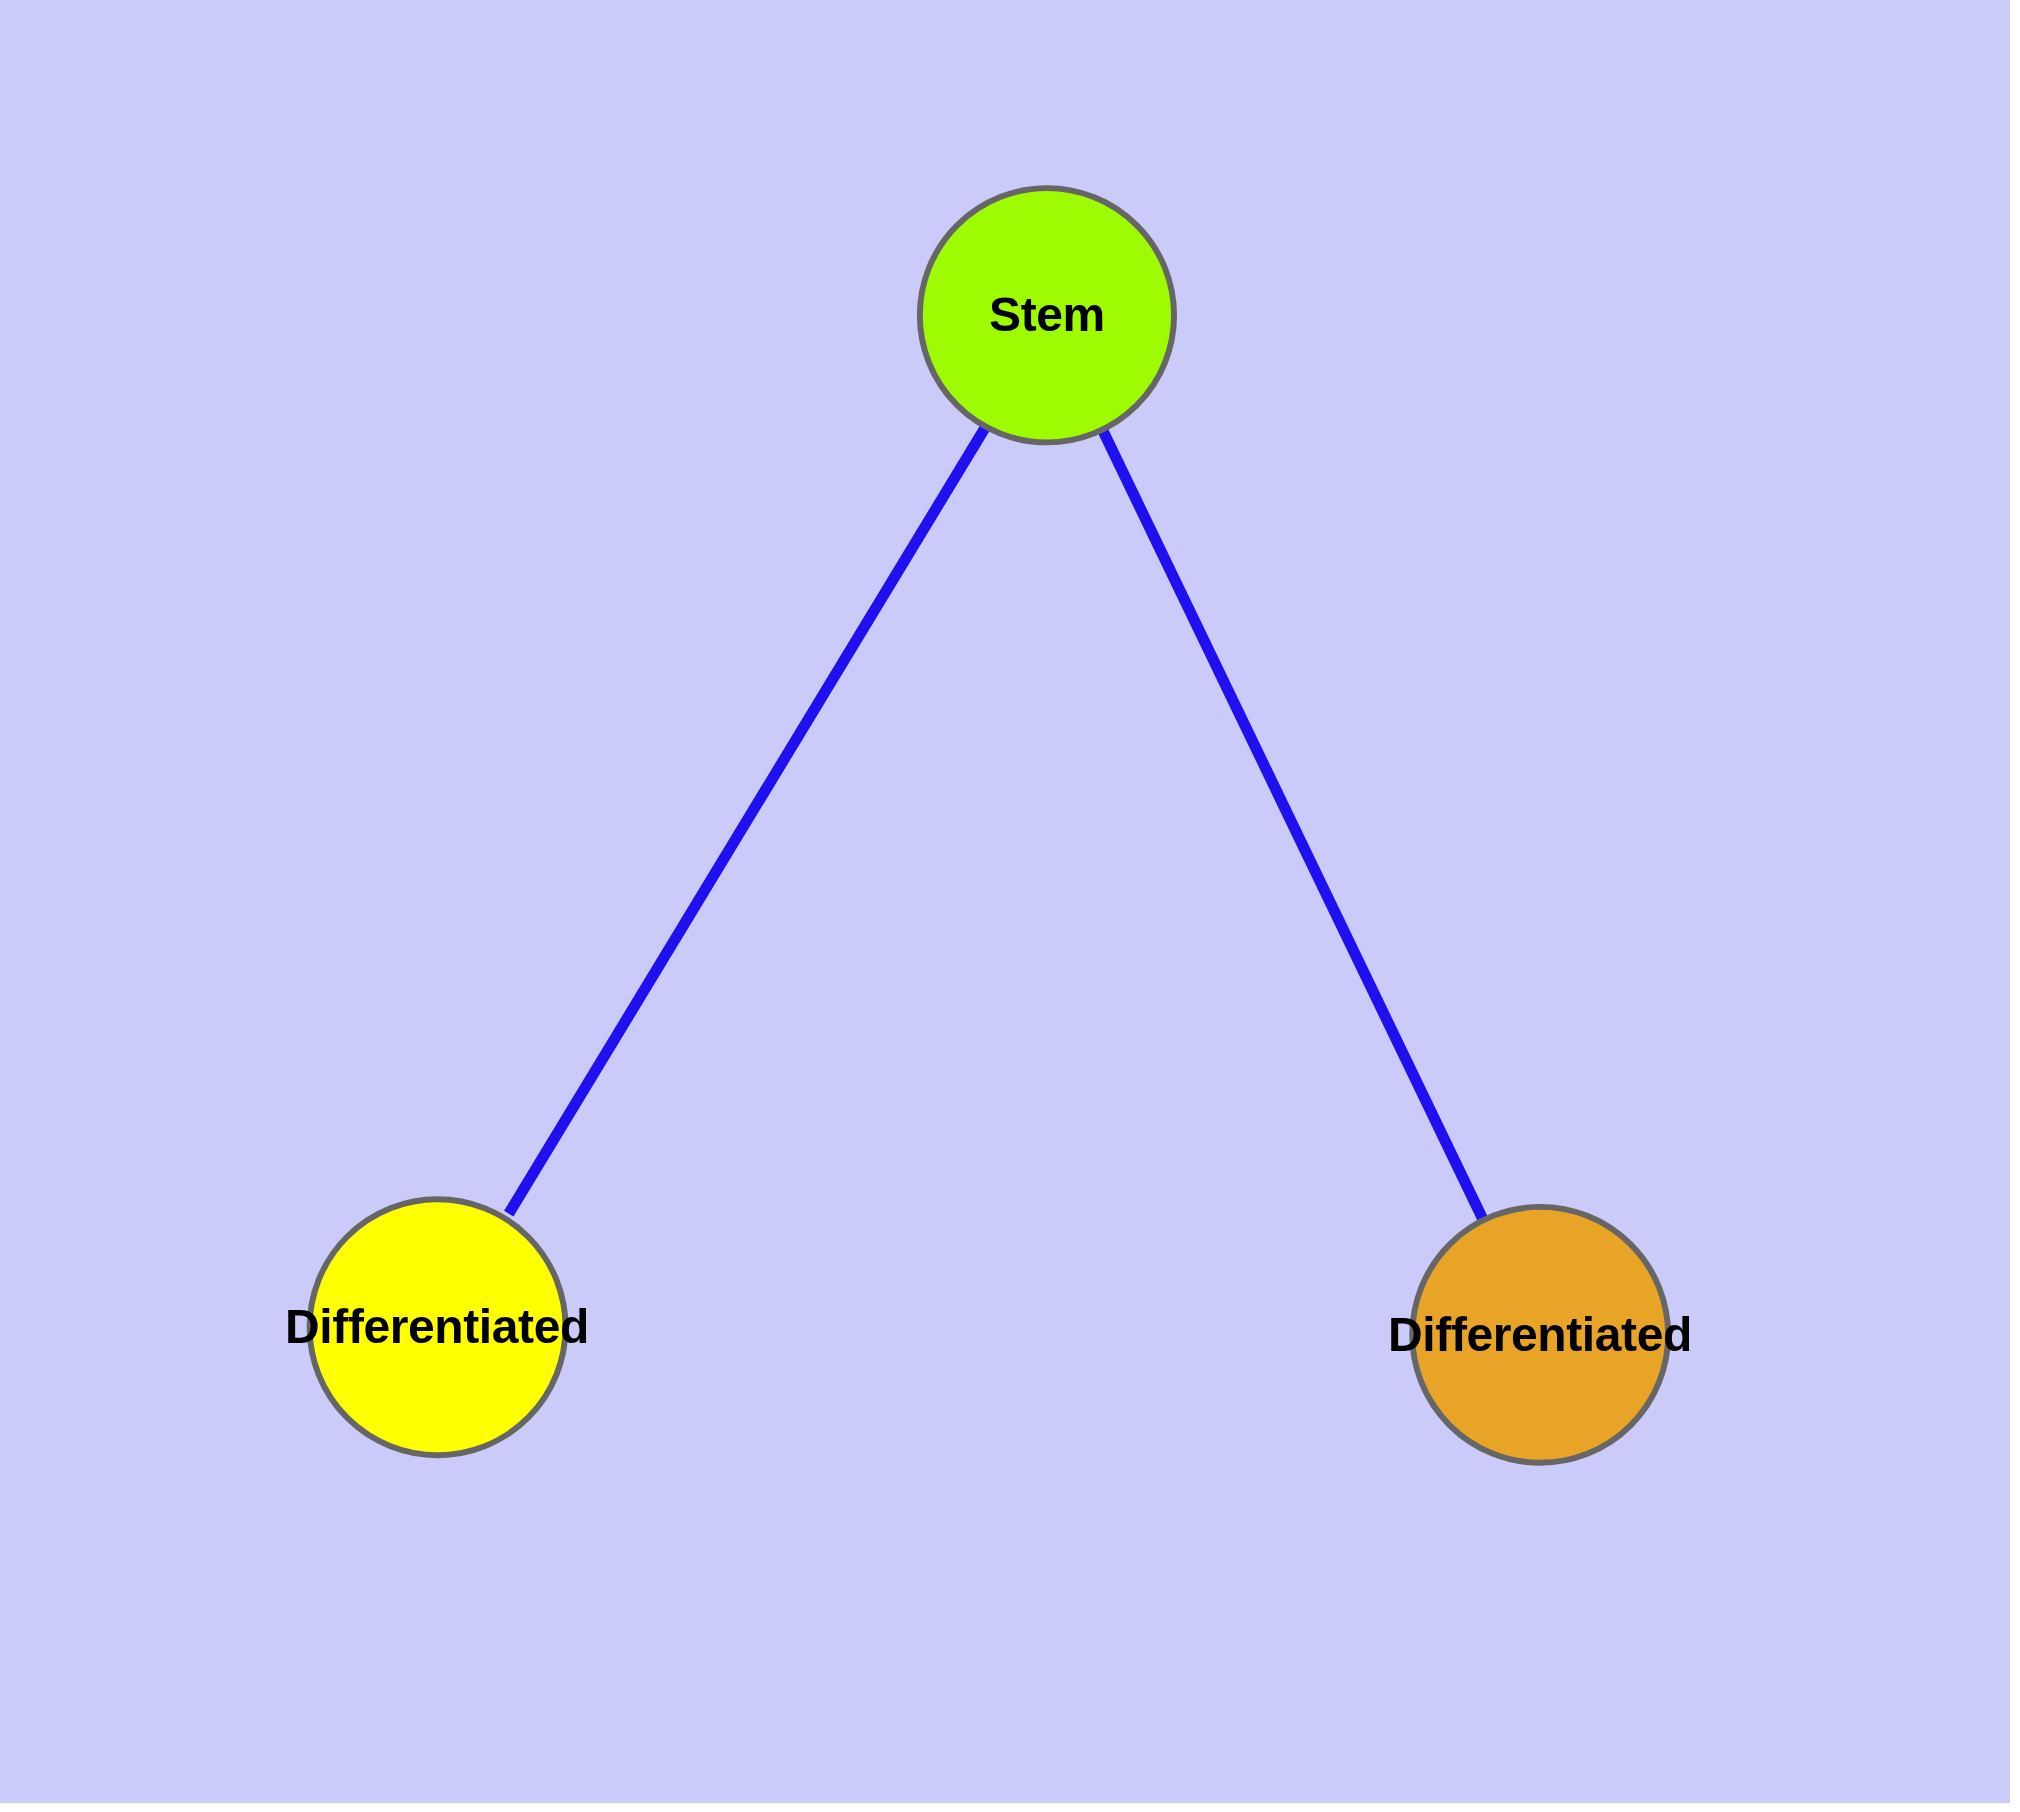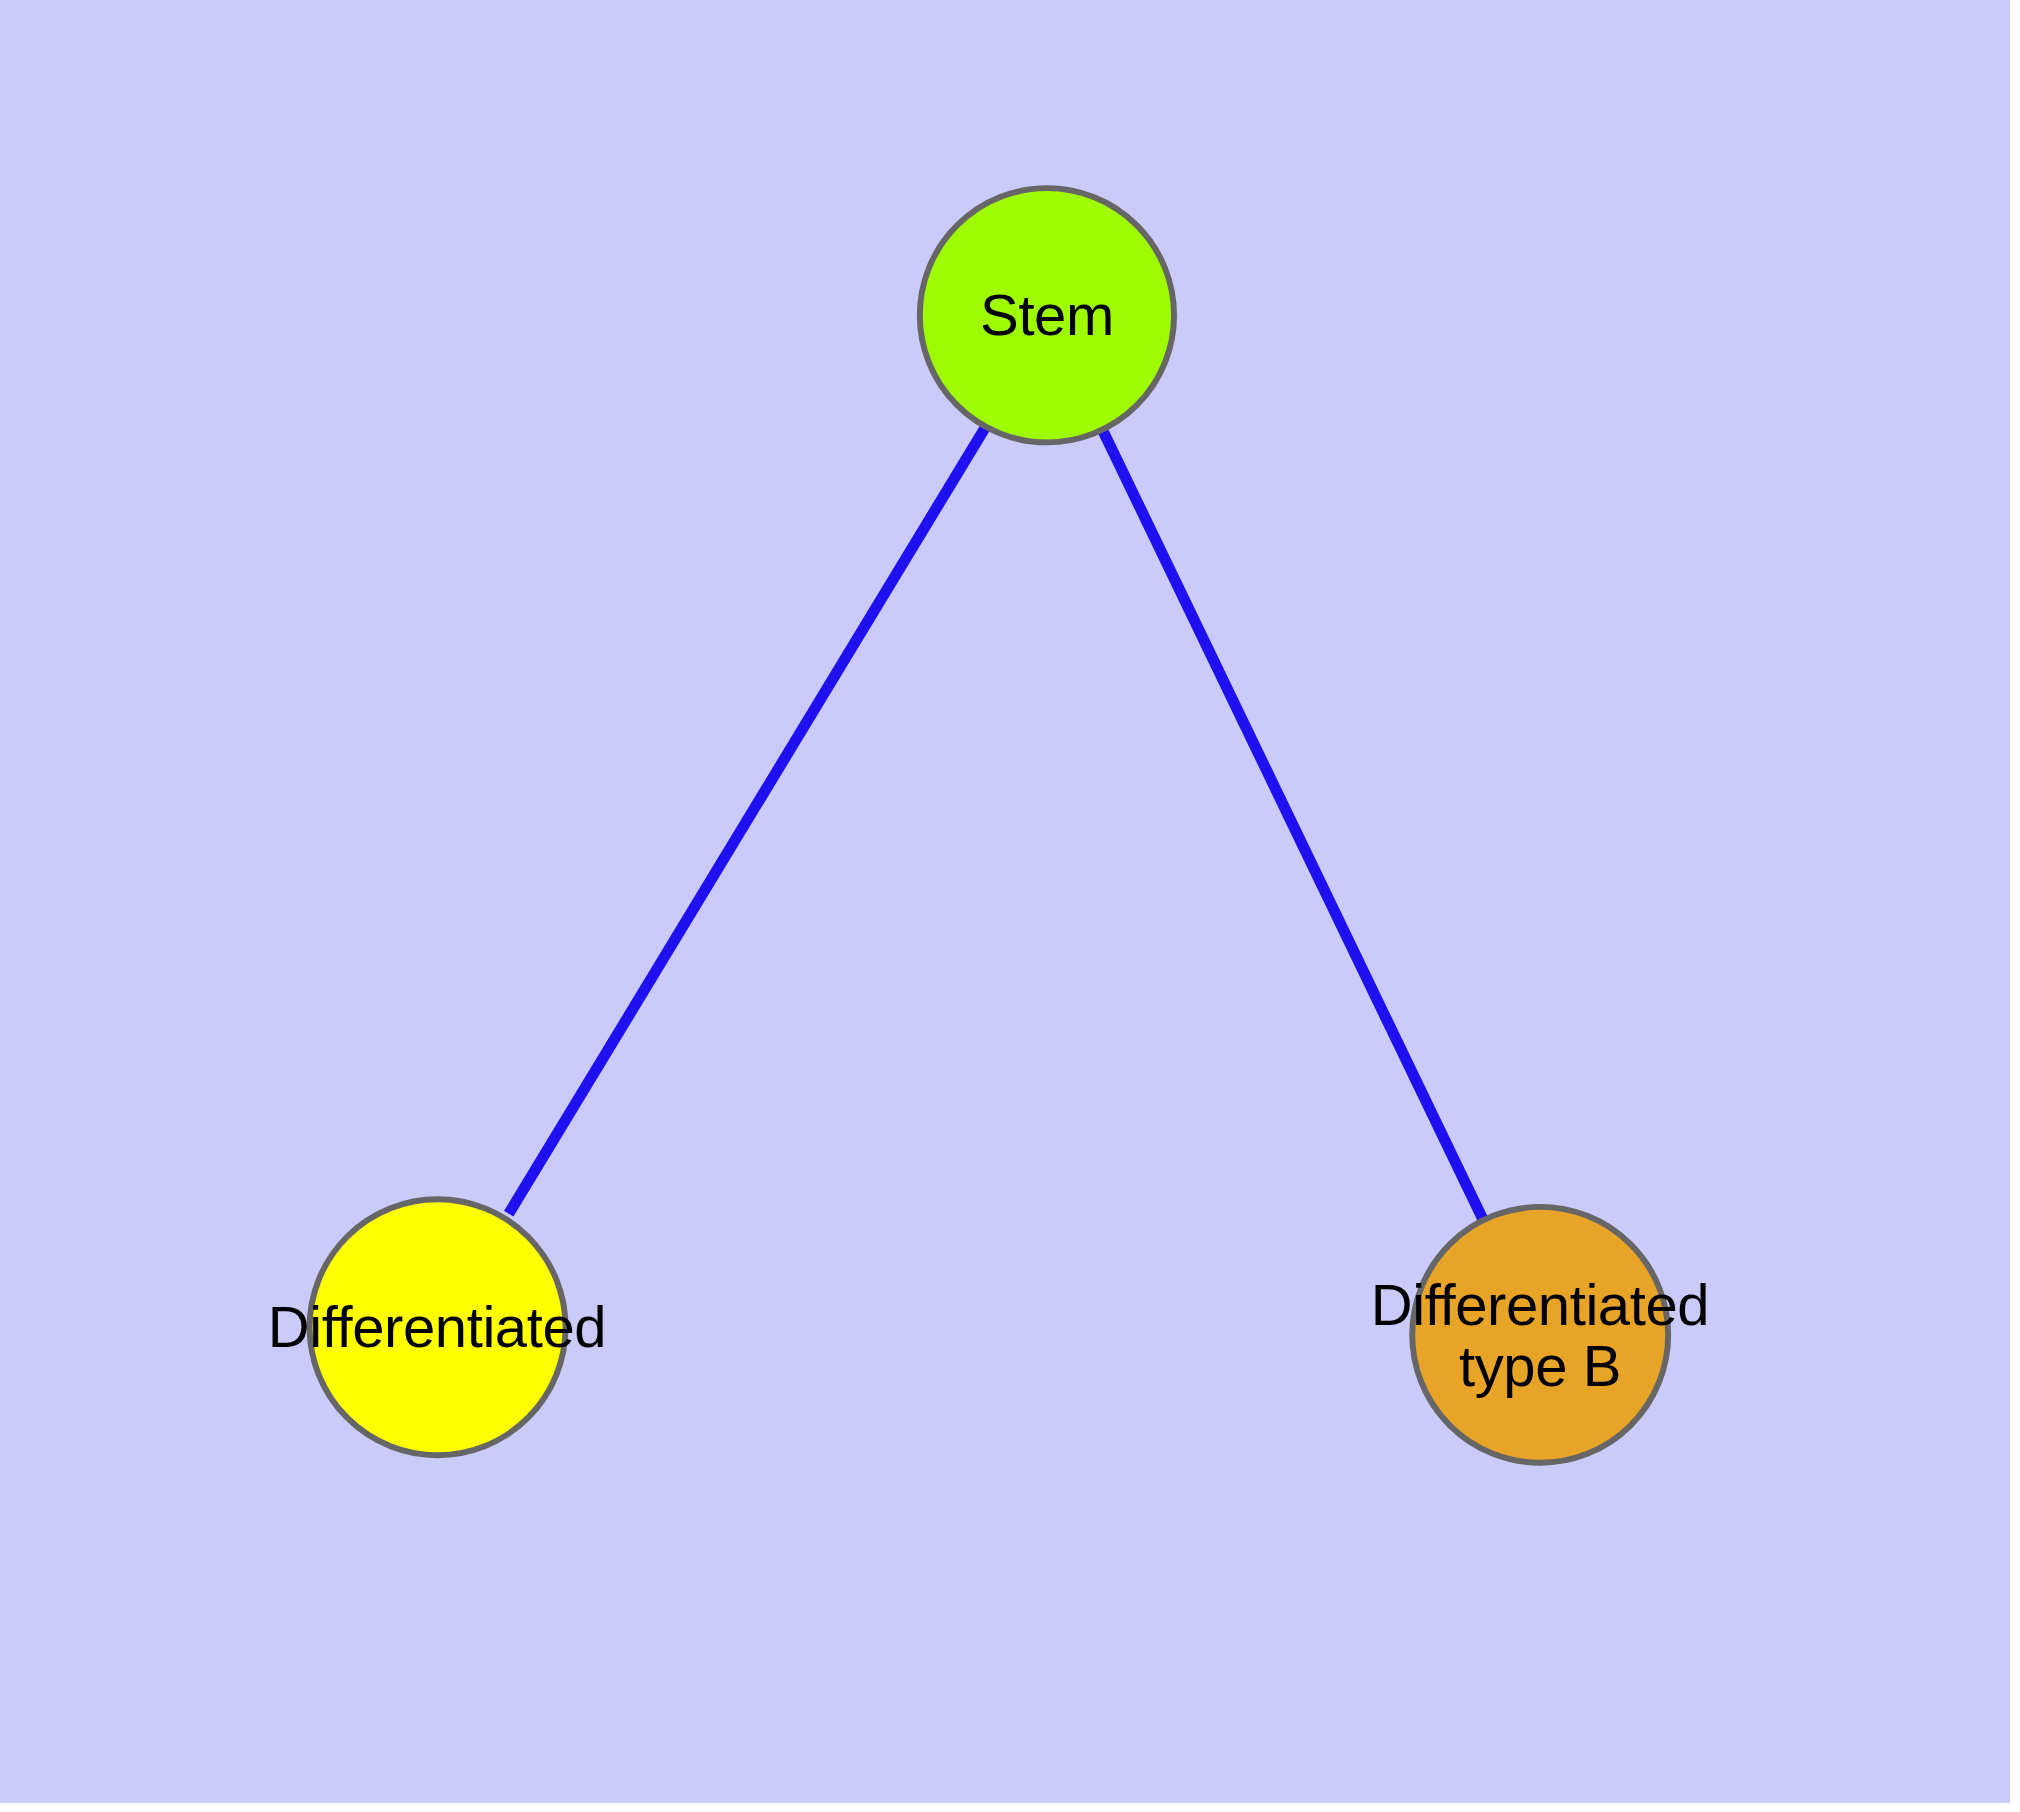--- a/index.html
+++ b/index.html
@@ -36,24 +36,24 @@
     stroke-width: 13;
     stroke-linecap: butt;
   }
   .node-circle {
     stroke: #666666;
     stroke-width: 7;
   }
   .node-label {
     position: absolute;
     transform: translate(-50%, -50%);
-    text-align: center;
+    text-align: left;
     color: #000000;
-    font-weight: normal;
-    font-size: 58px;
+    font-weight: bold;
+    font-size: 48px;
     line-height: 1.06;
     white-space: nowrap;
     letter-spacing: -0.4px;
     pointer-events: none;
   }
 </style>
 </head>
 <body>
 
 <div id="canvas">
@@ -74,18 +74,17 @@
 
   <div id="labels-layer">
       <div class="node-label" style="left: 1047px; top: 315px; color: rgb(0, 0, 0);">
         <div>Stem</div>
       </div>
       <div class="node-label" style="left: 437px; top: 1327px; color: rgb(0, 0, 0);">
         <div>Differentiated</div>
       </div>
       <div class="node-label" style="left: 1540px; top: 1335px; color: rgb(0, 0, 0);">
         <div>Differentiated</div>
-        <div>type B</div>
       </div>
     </div>
 
 </div>
 
 
 </body></html>

